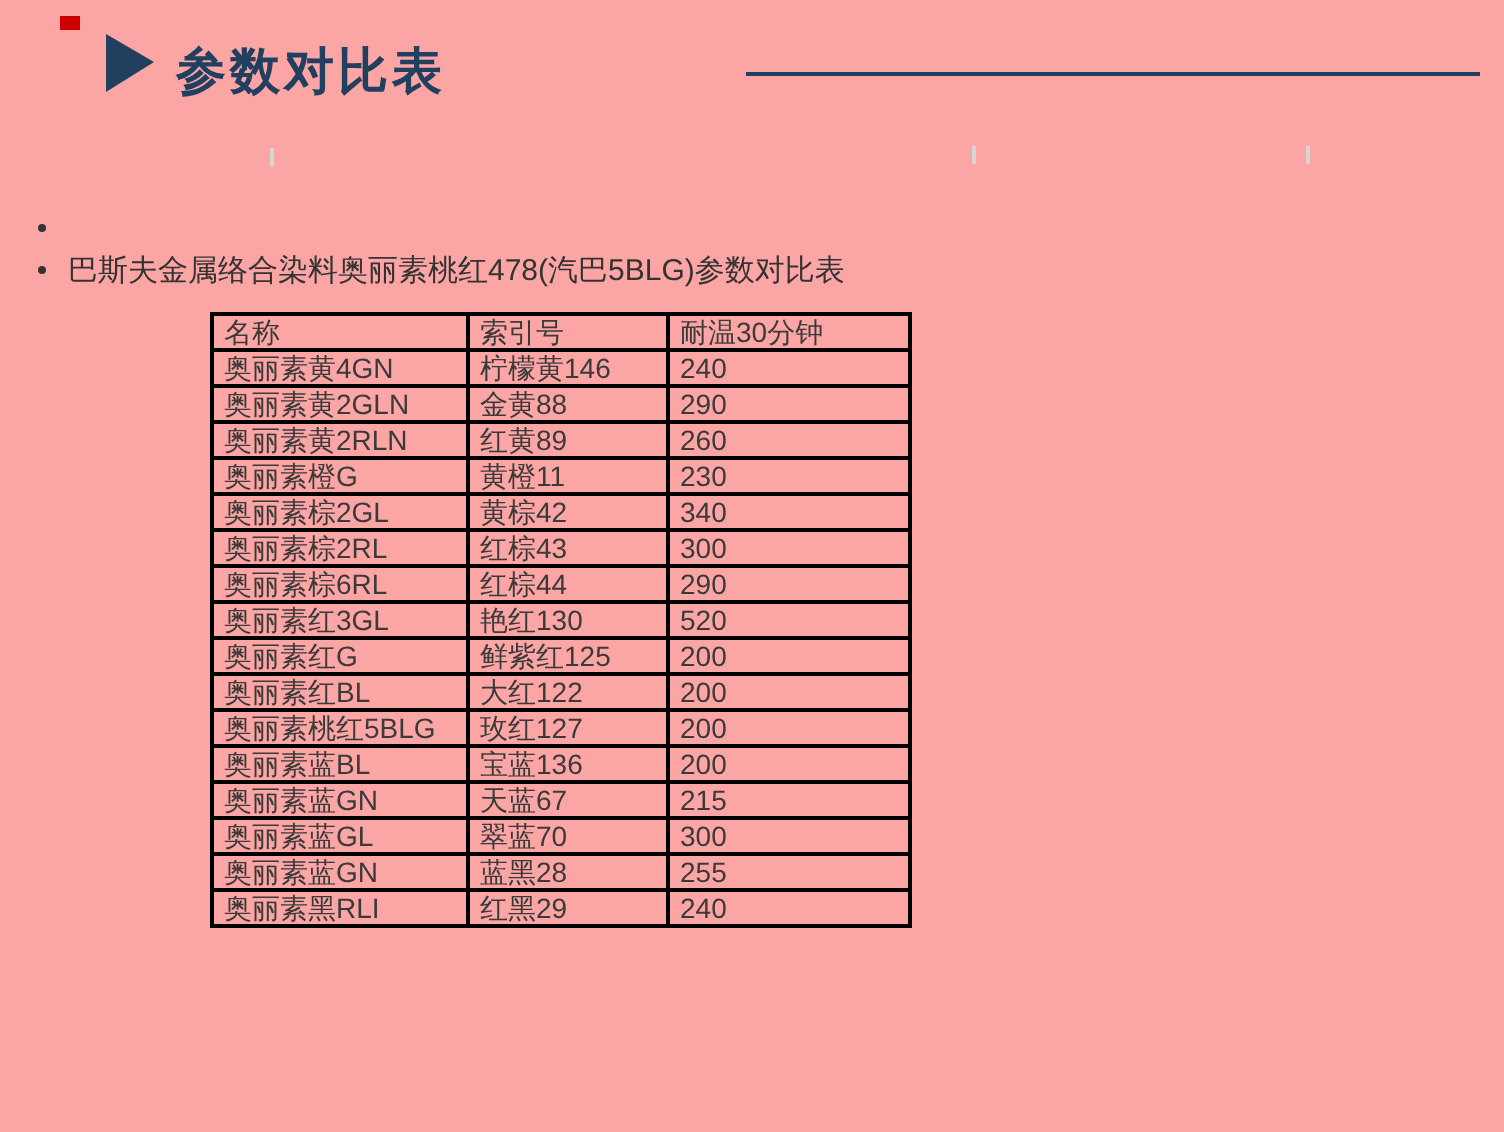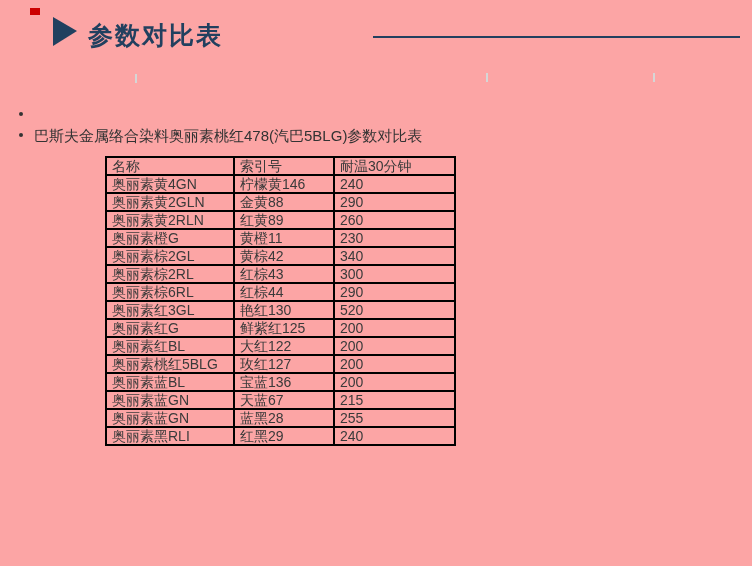--- a/index.html
+++ b/index.html
@@ -185,20 +185,25 @@
           <td>奥丽素蓝BL</td>
           <td>宝蓝136</td>
           <td>200</td>
         </tr>
         <tr>
           <td>奥丽素蓝GN</td>
           <td>天蓝67</td>
           <td>215</td>
         </tr>
         <tr>
+          <td>奥丽素蓝GL</td>
+          <td>翠蓝70</td>
+          <td>300</td>
+        </tr>
+        <tr>
           <td>奥丽素蓝GN</td>
           <td>蓝黑28</td>
           <td>255</td>
         </tr>
         <tr>
           <td>奥丽素黑RLI</td>
           <td>红黑29</td>
           <td>240</td>
         </tr>
       </tbody>

